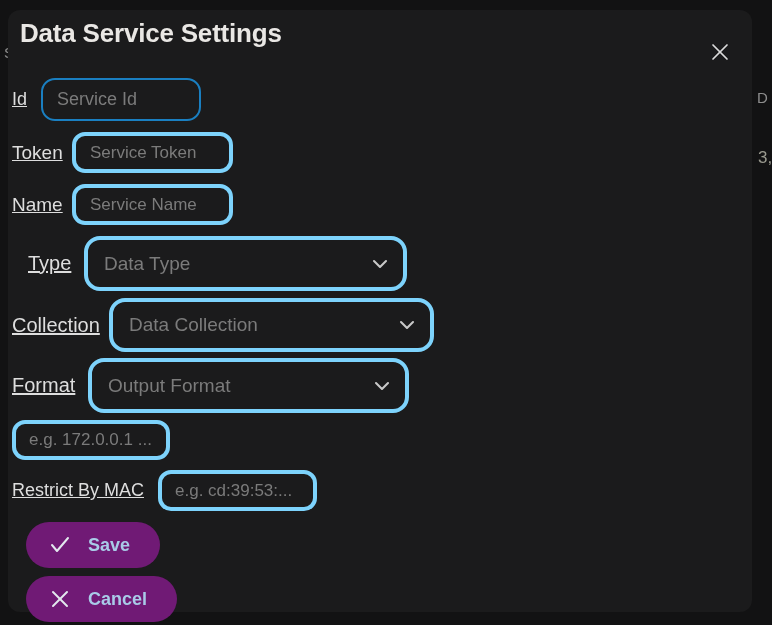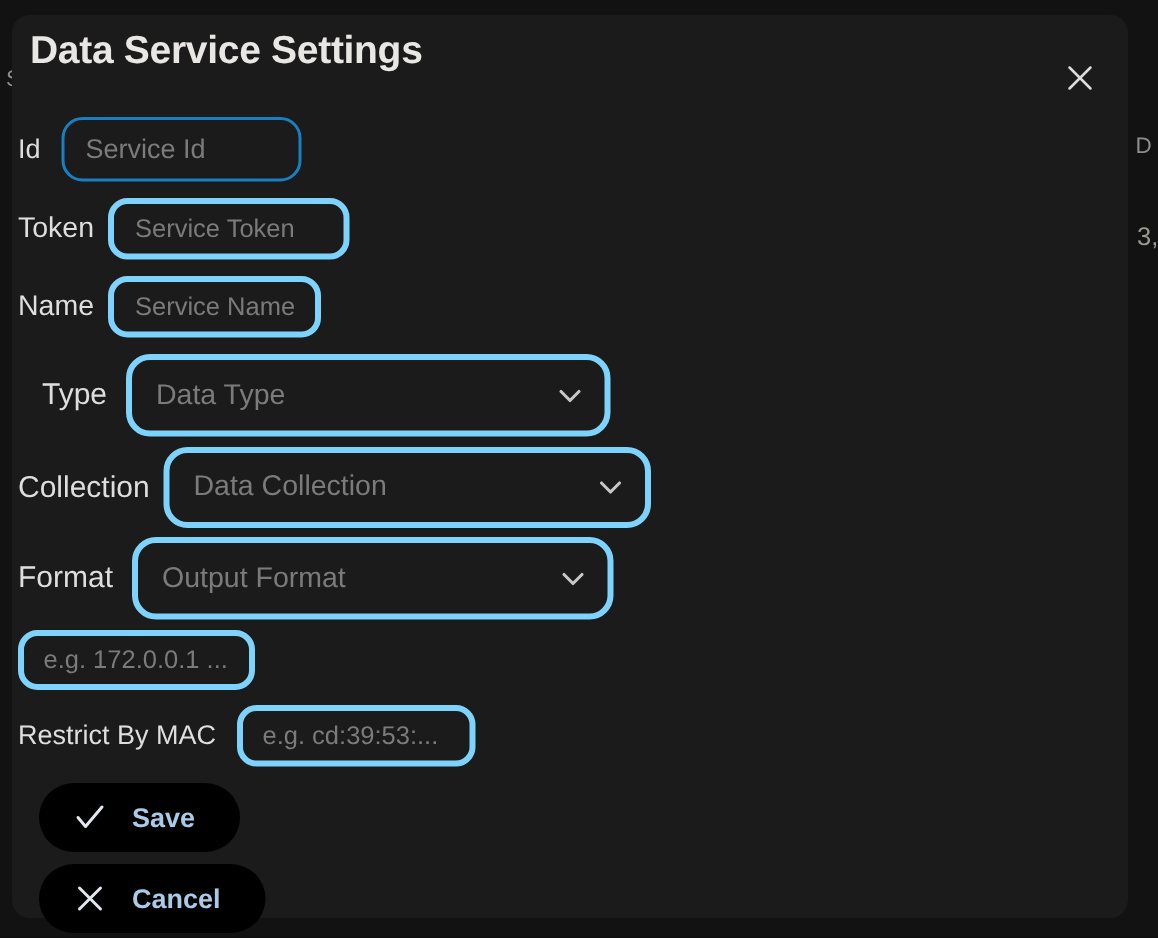--- a/index.html
+++ b/index.html
@@ -87,20 +87,21 @@
     display: flex;
     align-items: center;
     left: 4px;
   }
 
   .field-label {
     color: #dedede;
     white-space: nowrap;
     padding-right: 16px;
     text-align: right;
+    text-decoration: underline;
   }
 
   .control {
     position: relative;
     display: flex;
     align-items: center;
     background: transparent;
     border: 4px solid #7dd3fc;
     border-radius: 13px;
     color: #7c7c7c;
@@ -131,21 +132,21 @@
   #row-id .control { width: 160px; height: 43px; padding: 0 14px; }
   #row-id .ph { font-size: 18px; }
 
   #row-token     { top: 72px; }
   #row-token .field-label { font-size: 19px; width: 60px; }
   #row-token .control { width: 161px; height: 41px; padding: 0 14px; }
   #row-token .ph { font-size: 17px; }
 
   #row-name      { top: 124px; }
   #row-name .field-label { font-size: 19px; width: 60px; }
-  #row-name .control { width: 142px; height: 41px; padding: 0 14px; text-align: right; }
+  #row-name .control { width: 161px; height: 41px; padding: 0 14px; text-align: right; }
   #row-name .ph { font-size: 17px; }
 
   #row-type      { top: 176px; margin-left: 16px; }
   #row-type .field-label { font-size: 20px; width: 56px; }
   #row-type .control { width: 323px; height: 55px; padding: 0 16px; border-radius: 16px; }
   #row-type .ph { font-size: 19px; }
 
   #row-collection { top: 238px; }
   #row-collection .field-label { font-size: 20px; width: 97px; }
   #row-collection .control { width: 325px; height: 54px; padding: 0 16px; border-radius: 16px; }
@@ -165,21 +166,21 @@
   #row-mac .field-label { font-size: 18px; width: 146px; }
   #row-mac .control { width: 159px; height: 41px; padding: 0 13px; text-align: center; }
   #row-mac .ph { font-size: 17px; }
 
   
   .action-btn {
     position: absolute;
     display: flex;
     align-items: center;
     gap: 16px;
-    background: #000000;
+    background: #701a75;
     border: none;
     border-radius: 28px;
     color: #a9cbe8;
     font-size: 18px;
     font-weight: bold;
     cursor: pointer;
     font-family: "Liberation Sans", sans-serif;
     padding: 0 30px 0 22px;
     height: 46px;
   }

